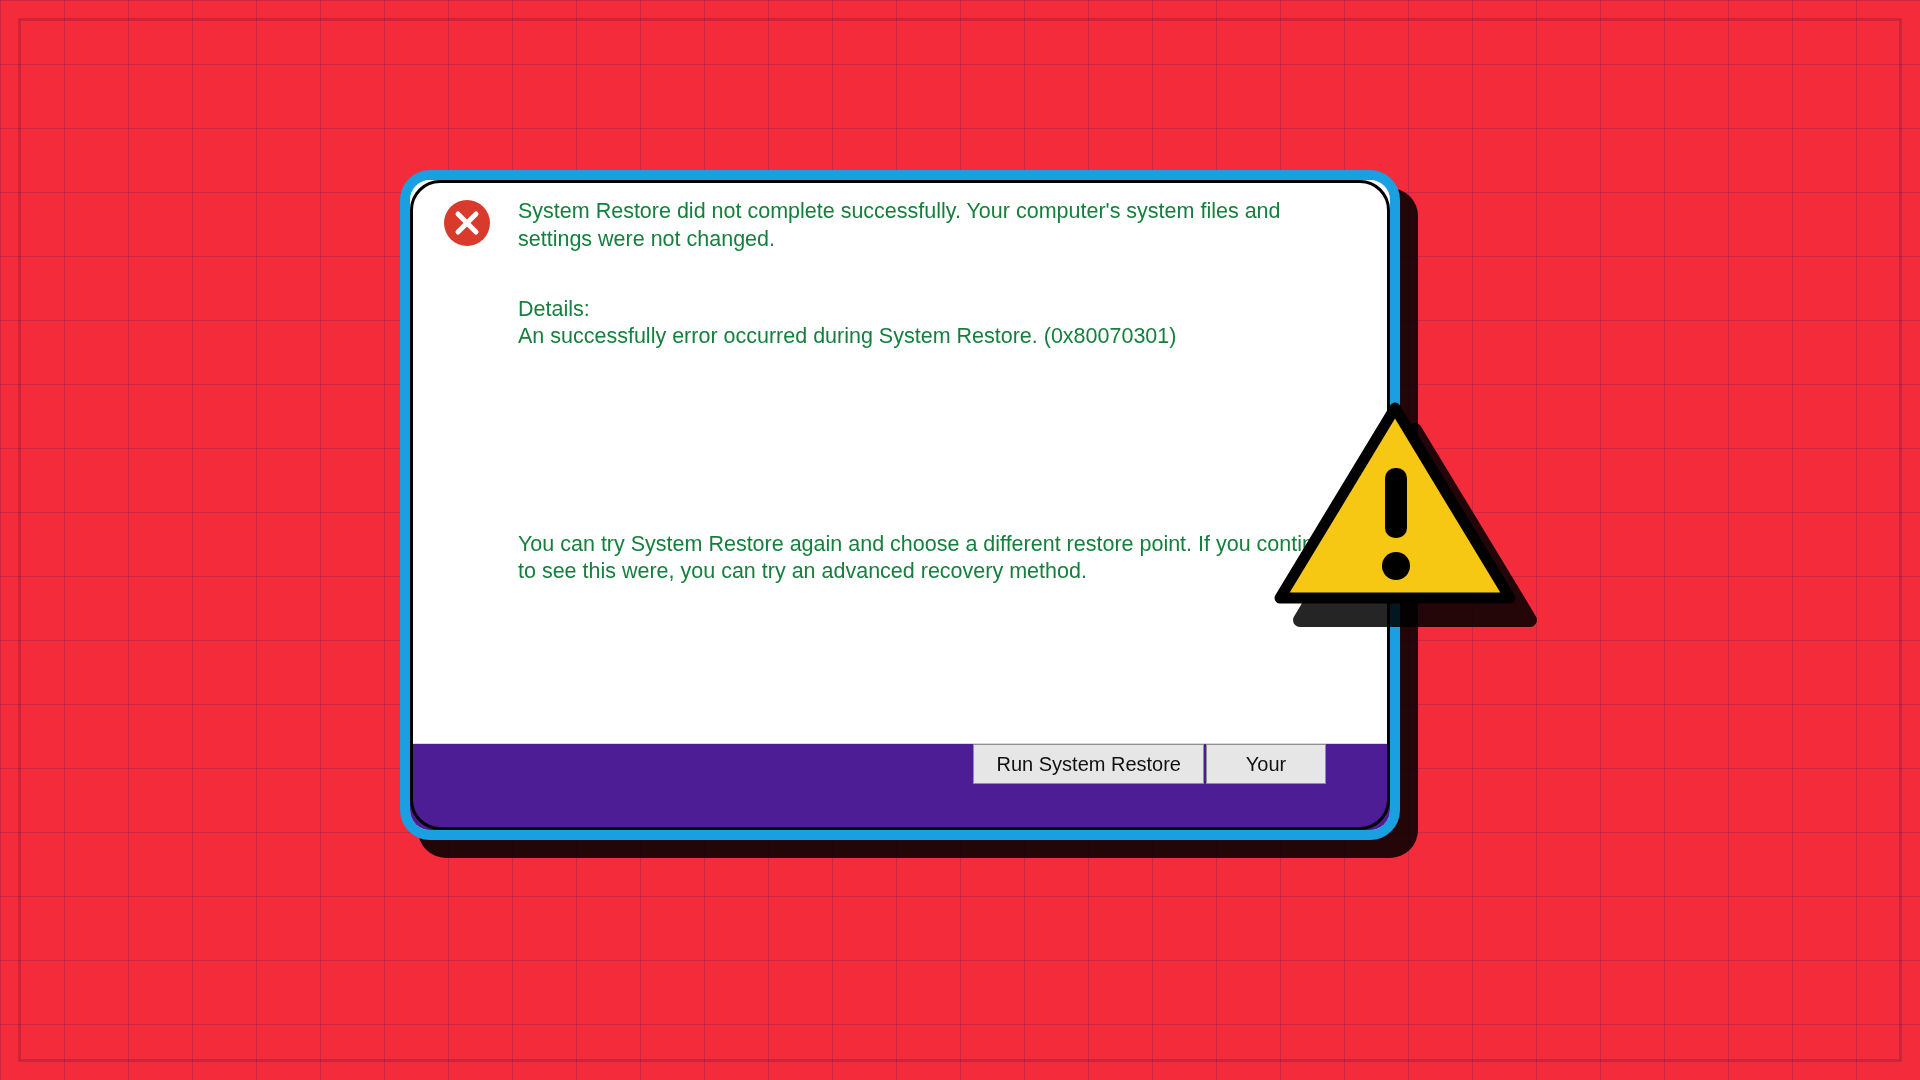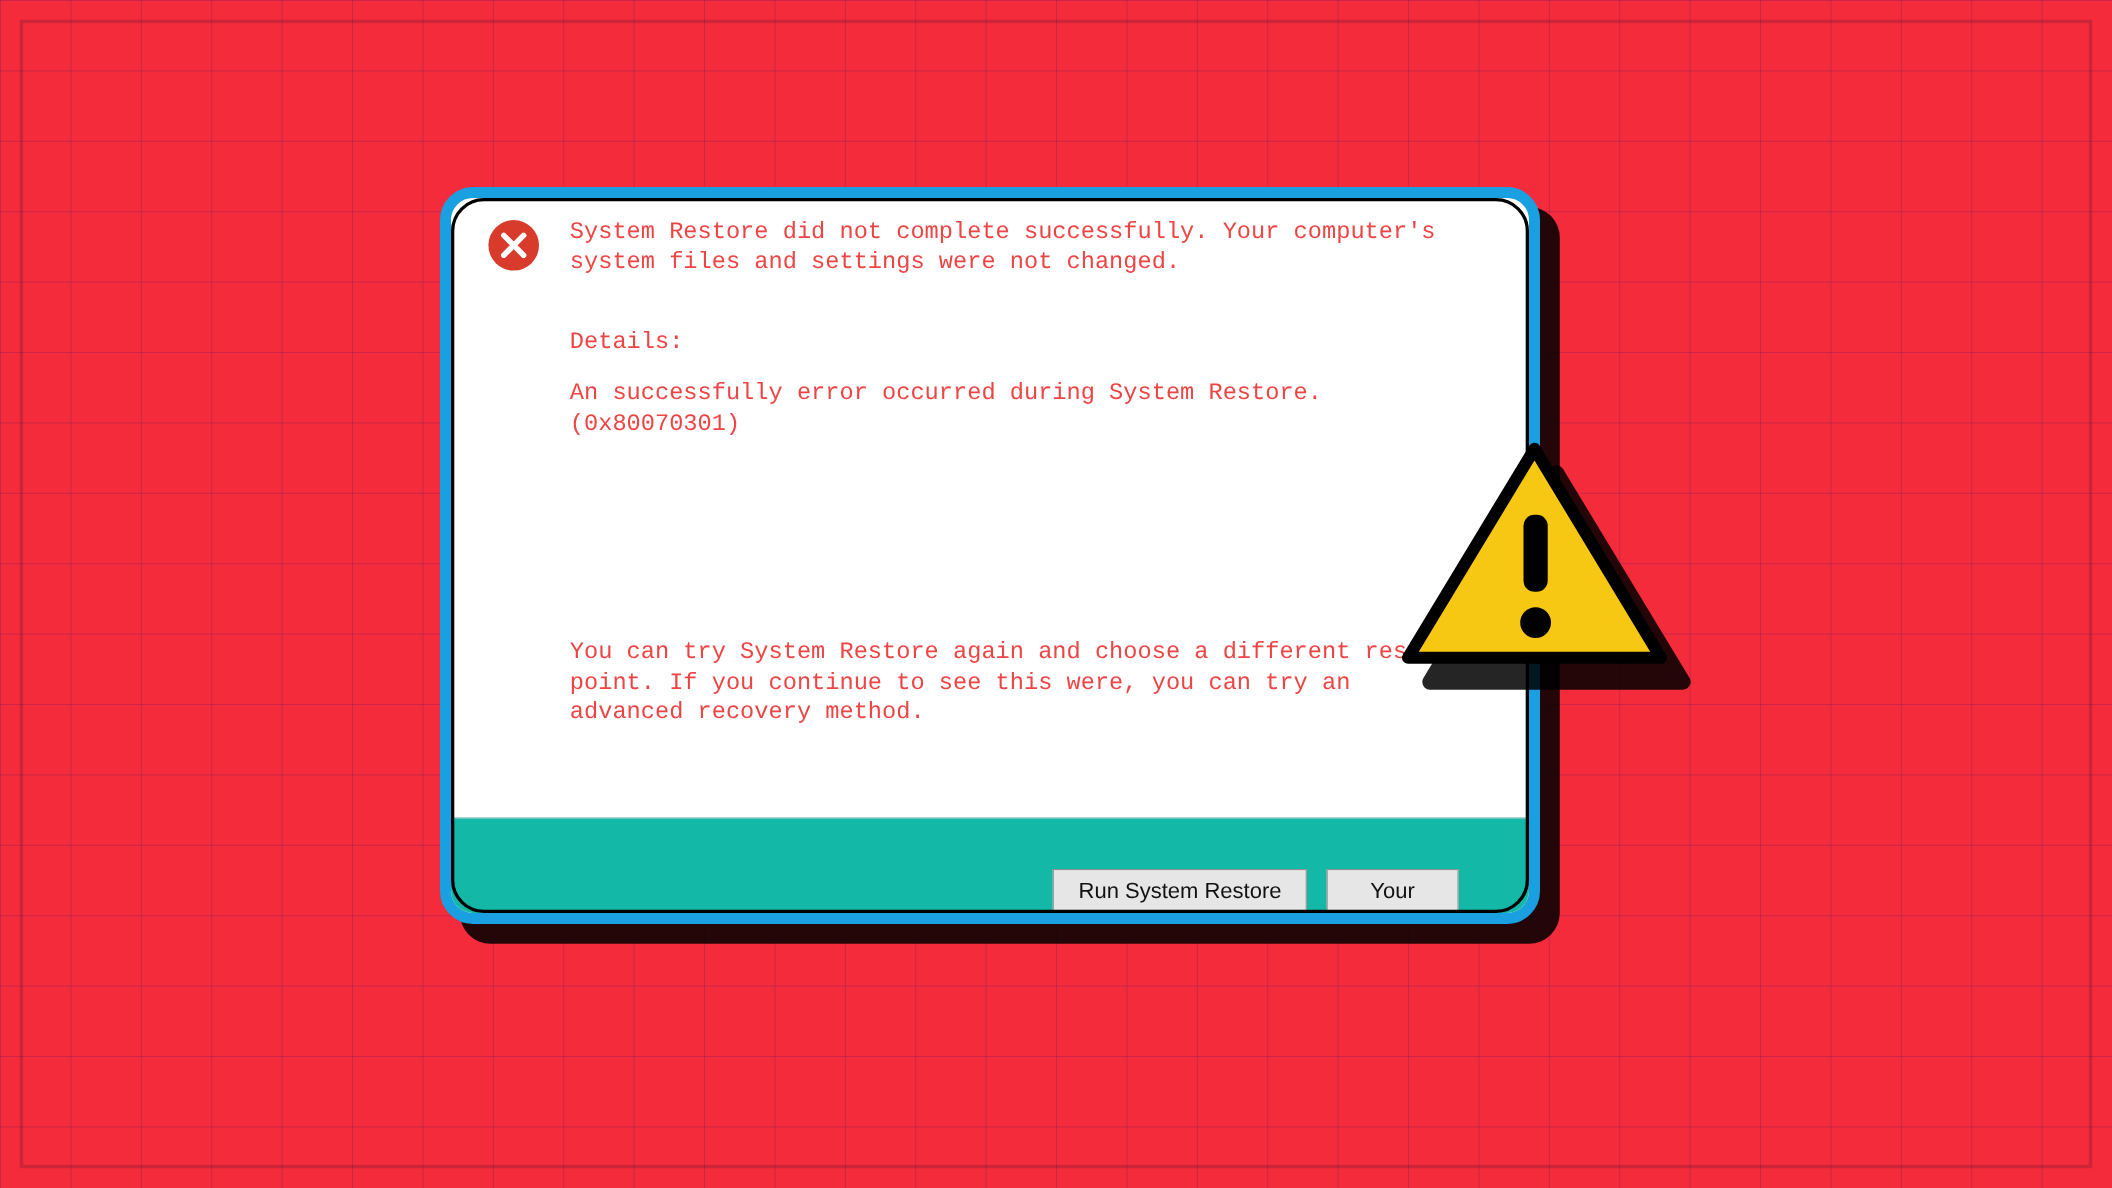--- a/index.html
+++ b/index.html
@@ -43,39 +43,38 @@
     height:52px;padding:0 18px 0 22px;
   }
   .title{color:#8a8f94;font-size:22px;}
   .close-x{width:40px;height:40px;display:flex;align-items:center;justify-content:center;cursor:pointer;}
   .close-x svg{stroke:#7d7f82;stroke-width:1.6;}
 
   
   .content{
     padding:18px 50px 0 32px;
     font-size:21.5px;
-    color:#ef4444;
+    color:#15803d;
     line-height:1.28;
-    font-family:Liberation Mono, monospace;
   }
   .row1{display:flex;gap:26px;}
   .err-icon{flex:0 0 auto;}
   .msg{flex:1;}
   .section{margin-top:40px;}
-  .details-label{margin-bottom:20px;}
+  .details-label{}
   .suggestion{margin-top:180px;}
 
   
   .footer{
     position:absolute;left:0;right:0;bottom:0;
     height:86px;
-    background:#14b8a6;
+    background:#4c1d95;
     border-top:1px solid #d9d9d9;
-    display:flex;align-items:flex-end;justify-content:flex-end;
-    gap:18px;padding-right:64px;
+    display:flex;align-items:flex-start;justify-content:flex-end;
+    gap:2px;padding-right:64px;
   }
   .btn{
     min-width:120px;height:40px;
     padding:0 22px;
     background:#e6e6e6;
     border:1px solid #8f8f8f;
     font-size:20px;color:#111;
     font-family:inherit;
     cursor:pointer;
   }

